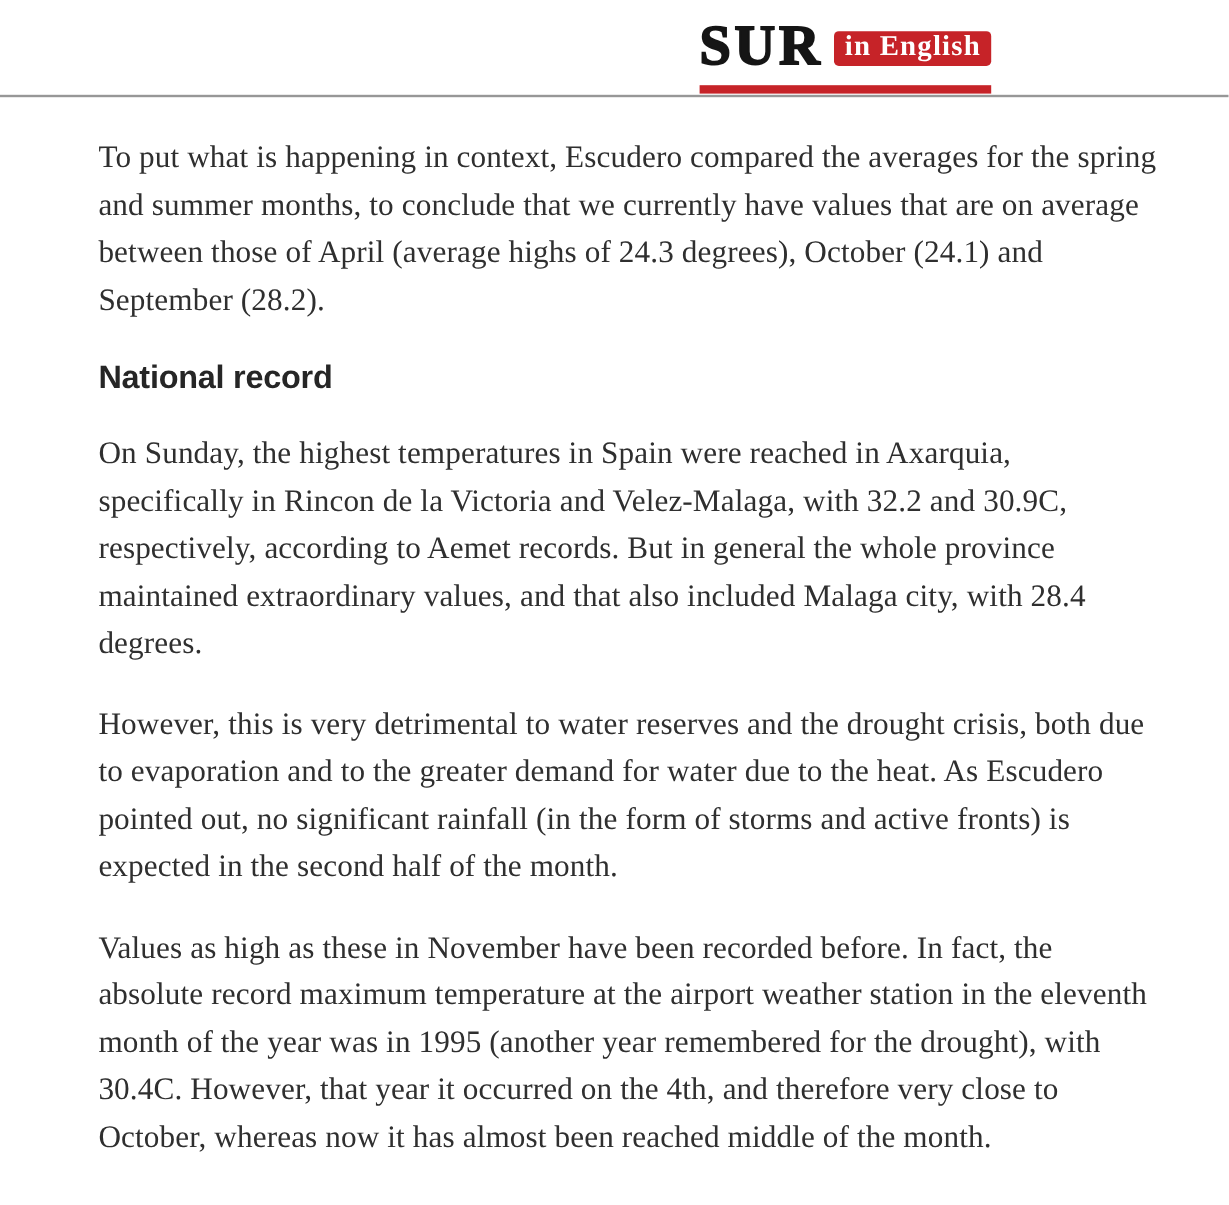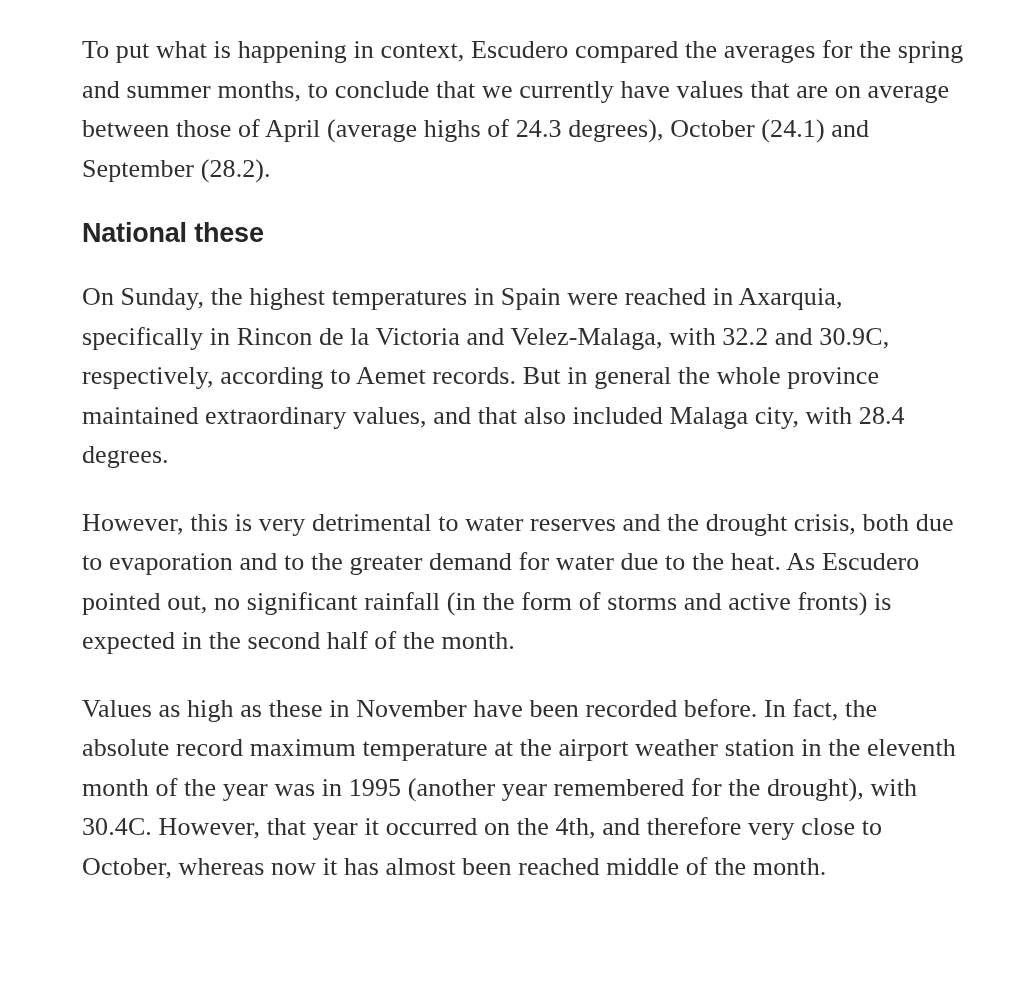--- a/index.html
+++ b/index.html
@@ -87,25 +87,34 @@
     letter-spacing: -0.2px;
     color: #262626;
     margin: 30px 0 18px 0;
   }
 </style>
 </head>
 <body>
 
 <div class="page">
 
+  <header class="site-header">
+    <a class="logo-link">
+      <div class="logo-row">
+        <span class="sur-wordmark">SUR</span>
+        <span class="in-english-badge">in English</span>
+      </div>
+      <div class="logo-underline-bar"></div>
+    </a>
+  </header>
 
   <main class="article-body">
     <p class="first">To put what is happening in context, Escudero compared the averages for the spring and summer months, to conclude that we currently have values that are on average between those of April (average highs of 24.3 degrees), October (24.1) and September (28.2).</p>
 
-    <h2 class="section-heading">National these</h2>
+    <h2 class="section-heading">National record</h2>
 
     <p>On Sunday, the highest temperatures in Spain were reached in Axarquia, specifically in Rincon de la Victoria and Velez-Malaga, with 32.2 and 30.9C, respectively, according to Aemet records. But in general the whole province maintained extraordinary values, and that also included Malaga city, with 28.4 degrees.</p>
 
     <p>However, this is very detrimental to water reserves and the drought crisis, both due to evaporation and to the greater demand for water due to the heat. As Escudero pointed out, no significant rainfall (in the form of storms and active fronts) is expected in the second half of the month.</p>
 
     <p>Values as high as these in November have been recorded before. In fact, the absolute record maximum temperature at the airport weather station in the eleventh month of the year was in 1995 (another year remembered for the drought), with 30.4C. However, that year it occurred on the 4th, and therefore very close to October, whereas now it has almost been reached middle of the month.</p>
   </main>
 
 </div>
 

